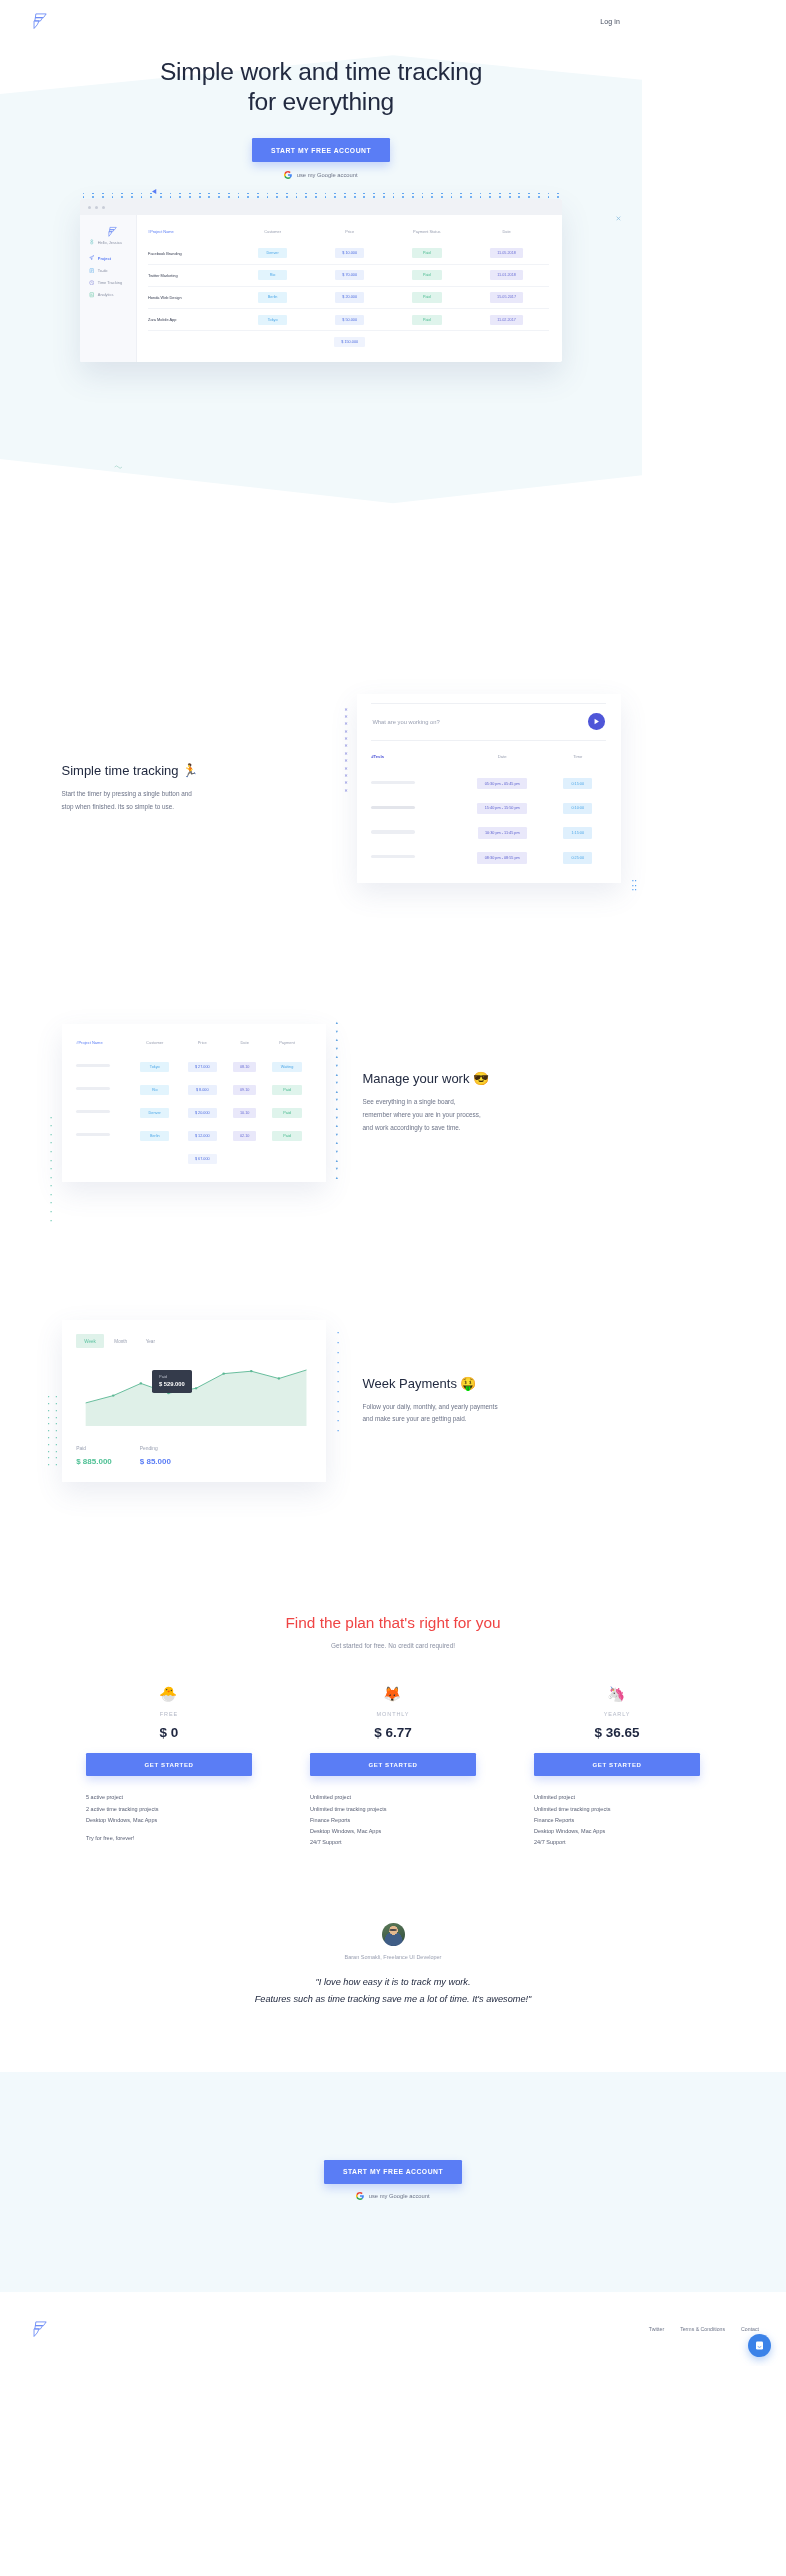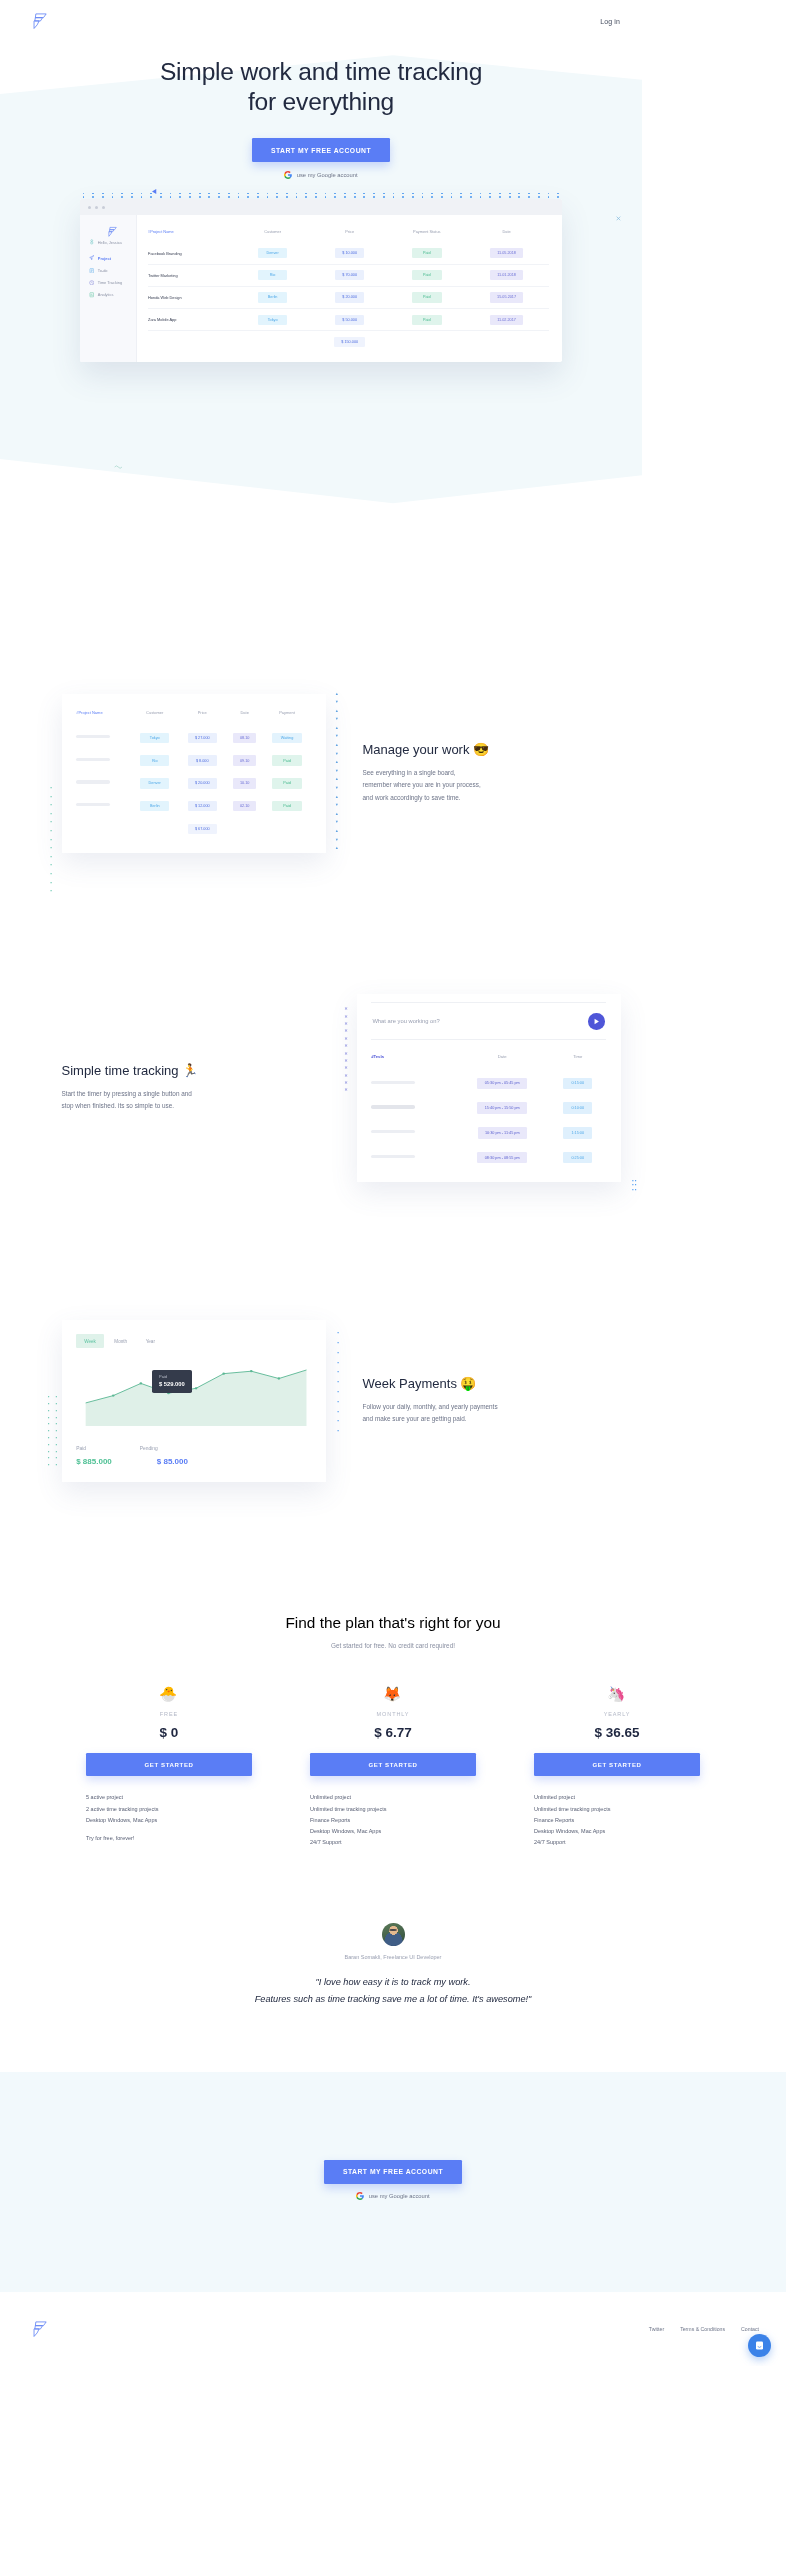--- a/index.html
+++ b/index.html
@@ -191,25 +191,25 @@
     position: absolute; left: 76px; top: 11px;
     background: #343b4b; color: #fff; border-radius: 1.8px;
     padding: 4.3px 6.8px 5.5px; text-align: left; z-index: 3;
   }
   .tooltip .tl { font-size: 4px; color: #b8bdc9; display: block; margin-bottom: 1.8px; }
   .tooltip .tv { font-size: 5.8px; font-weight: 700; display: block; }
   .statrow { display: flex; gap: 28px; margin-top: 14.7px; }
   .statlab { font-size: 4.9px; color: #9aa0b2; display: block; margin-bottom: 4.3px; }
   .statval { font-size: 8px; font-weight: 700; }
   .statval.green { color: #4fc195; }
-  .statval.blue  { color: #5a7df5; margin-left: 17px; }
+  .statval.blue  { color: #5a7df5; }
 
   
   .pricing { text-align: center; }
-  .pricing h2 { font-size: 15.4px; font-weight: 400; color: #000000; }
+  .pricing h2 { font-size: 15.4px; font-weight: 400; color: #ef4444; }
   .pricing .sub { font-size: 6.4px; color: #8a90a2; margin-top: 9.8px; }
   .plans {
     width: 614px; margin: 36px auto 0;
     display: flex; justify-content: space-between;
   }
   .plan { width: 166px; text-align: left; }
   .plan .emoji { font-size: 14.7px; display: block; text-align: center; }
   .plan .tier {
     display: block; text-align: center; font-size: 5.5px; letter-spacing: 0.9px;
     color: #b2b7c6; margin-top: 8.6px;
@@ -671,20 +671,99 @@
                     <td></td>
                   <td><span class="pill total">$ 150.000</span></td>
                   <td></td>
                     <td></td>
                 </tr>
               </tbody>
             </table>
           </div>
         </div>
       </div>
+    </div>
+  </section>
+
+  <section class="feature" style="margin-top:141px">
+    <div class="txt">
+      <h2>Simple time tracking 🏃</h2>
+      <p>
+        <span>Start the timer by pressing a single button and</span><br>
+        <span>stop when finished. its so simple to use.</span>
+      </p>
+    </div>
+
+    <div class="f-card" style="padding-top:8.6px">
+      <div class="dotcol" style="left:-12.3px;top:13.5px;color:#6a6ed6;gap:3.1px">
+        <span>✕</span>
+          <span>✕</span>
+          <span>✕</span>
+          <span>✕</span>
+          <span>✕</span>
+          <span>✕</span>
+          <span>✕</span>
+          <span>✕</span>
+          <span>✕</span>
+          <span>✕</span>
+          <span>✕</span>
+          <span>✕</span>
+      </div>
+      <div class="dotcol" style="right:-16px;bottom:-9.8px;color:#4f9bf0;flex-direction:row;gap:4.9px">
+        <span>▪ ▪<br>▪ ▪<br>▪ ▪</span>
+      </div>
+
+      <div class="tt-input-row">
+        <span class="tt-placeholder">What are you working on?</span>
+        <button class="play-btn">
+          <svg viewBox="0 0 10 12" width="5.5" height="6.8">
+              <path d="M1 1 L9 6 L1 11 Z" fill="#ffffff"></path>
+            </svg>
+        </button>
+      </div>
+
+      <table class="tt">
+        <thead>
+            <tr>
+          <th class="lead">#Tesla</th>
+          <th>Date</th>
+          <th>Time</th>
+        </tr>
+          </thead>
+        <tbody>
+          <tr>
+            <td style="text-align:left">
+                <i class="skel" style="width:44px"></i>
+              </td>
+            <td><span class="pill tspan">05:30 pm - 05:45 pm</span></td>
+            <td><span class="pill tdur">0:15:00</span></td>
+          </tr>
+          <tr>
+            <td style="text-align:left">
+                <i class="skel" style="width:44px;background:#e3e5eb"></i>
+              </td>
+            <td><span class="pill tspan">15:40 pm - 15:50 pm</span></td>
+            <td><span class="pill tdur">0:10:00</span></td>
+          </tr>
+          <tr>
+            <td style="text-align:left">
+                <i class="skel" style="width:44px"></i>
+              </td>
+            <td><span class="pill tspan">10:30 pm - 11:45 pm</span></td>
+            <td><span class="pill tdur">1:15:00</span></td>
+          </tr>
+          <tr>
+            <td style="text-align:left">
+                <i class="skel" style="width:44px"></i>
+              </td>
+            <td><span class="pill tspan">08:30 pm - 08:55 pm</span></td>
+            <td><span class="pill tdur">0:25:00</span></td>
+          </tr>
+        </tbody>
+      </table>
     </div>
   </section>
 
   <section class="feature" style="margin-top:141px">
     <div class="f-card">
       <div class="dotcol" style="left:-11px;top:92px;color:#6ec9b4">
         <span>▪</span>
           <span>▪</span>
           <span>▪</span>
           <span>▪</span>
@@ -781,99 +860,20 @@
     <div class="txt">
       <h2>Manage your work 😎</h2>
       <p>
         <span>See everything in a single board,</span><br>
         <span>remember where you are in your process,</span><br>
         <span>and work accordingly to save time.</span>
       </p>
     </div>
   </section>
 
-  <section class="feature" style="margin-top:141px">
-    <div class="txt">
-      <h2>Simple time tracking 🏃</h2>
-      <p>
-        <span>Start the timer by pressing a single button and</span><br>
-        <span>stop when finished. its so simple to use.</span>
-      </p>
-    </div>
-
-    <div class="f-card" style="padding-top:8.6px">
-      <div class="dotcol" style="left:-12.3px;top:13.5px;color:#6a6ed6;gap:3.1px">
-        <span>✕</span>
-          <span>✕</span>
-          <span>✕</span>
-          <span>✕</span>
-          <span>✕</span>
-          <span>✕</span>
-          <span>✕</span>
-          <span>✕</span>
-          <span>✕</span>
-          <span>✕</span>
-          <span>✕</span>
-          <span>✕</span>
-      </div>
-      <div class="dotcol" style="right:-16px;bottom:-9.8px;color:#4f9bf0;flex-direction:row;gap:4.9px">
-        <span>▪ ▪<br>▪ ▪<br>▪ ▪</span>
-      </div>
-
-      <div class="tt-input-row">
-        <span class="tt-placeholder">What are you working on?</span>
-        <button class="play-btn">
-          <svg viewBox="0 0 10 12" width="5.5" height="6.8">
-              <path d="M1 1 L9 6 L1 11 Z" fill="#ffffff"></path>
-            </svg>
-        </button>
-      </div>
-
-      <table class="tt">
-        <thead>
-            <tr>
-          <th class="lead">#Tesla</th>
-          <th>Date</th>
-          <th>Time</th>
-        </tr>
-          </thead>
-        <tbody>
-          <tr>
-            <td style="text-align:left">
-                <i class="skel" style="width:44px"></i>
-              </td>
-            <td><span class="pill tspan">05:30 pm - 05:45 pm</span></td>
-            <td><span class="pill tdur">0:15:00</span></td>
-          </tr>
-          <tr>
-            <td style="text-align:left">
-                <i class="skel" style="width:44px;background:#e3e5eb"></i>
-              </td>
-            <td><span class="pill tspan">15:40 pm - 15:50 pm</span></td>
-            <td><span class="pill tdur">0:10:00</span></td>
-          </tr>
-          <tr>
-            <td style="text-align:left">
-                <i class="skel" style="width:44px"></i>
-              </td>
-            <td><span class="pill tspan">10:30 pm - 11:45 pm</span></td>
-            <td><span class="pill tdur">1:15:00</span></td>
-          </tr>
-          <tr>
-            <td style="text-align:left">
-                <i class="skel" style="width:44px"></i>
-              </td>
-            <td><span class="pill tspan">08:30 pm - 08:55 pm</span></td>
-            <td><span class="pill tdur">0:25:00</span></td>
-          </tr>
-        </tbody>
-      </table>
-    </div>
-  </section>
-
   <section class="feature" style="margin-top:138px">
     <div class="f-card" style="padding:13.5px 14.7px 16px">
       <div class="dotcol" style="left:-13.5px;top:74px;color:#6ec9b4;flex-direction:row;gap:6.1px">
         <span style="line-height:6.8px">▪<br>▪<br>▪<br>▪<br>▪<br>▪<br>▪<br>▪<br>▪<br>▪<br>▪</span>
         <span style="line-height:6.8px">▪<br>▪<br>▪<br>▪<br>▪<br>▪<br>▪<br>▪<br>▪<br>▪<br>▪</span>
       </div>
       <div class="dotcol" style="right:-13.5px;top:11px;color:#4f9bf0;gap:5.5px">
         <span>▪</span>
           <span>▪</span>
           <span>▪</span>

